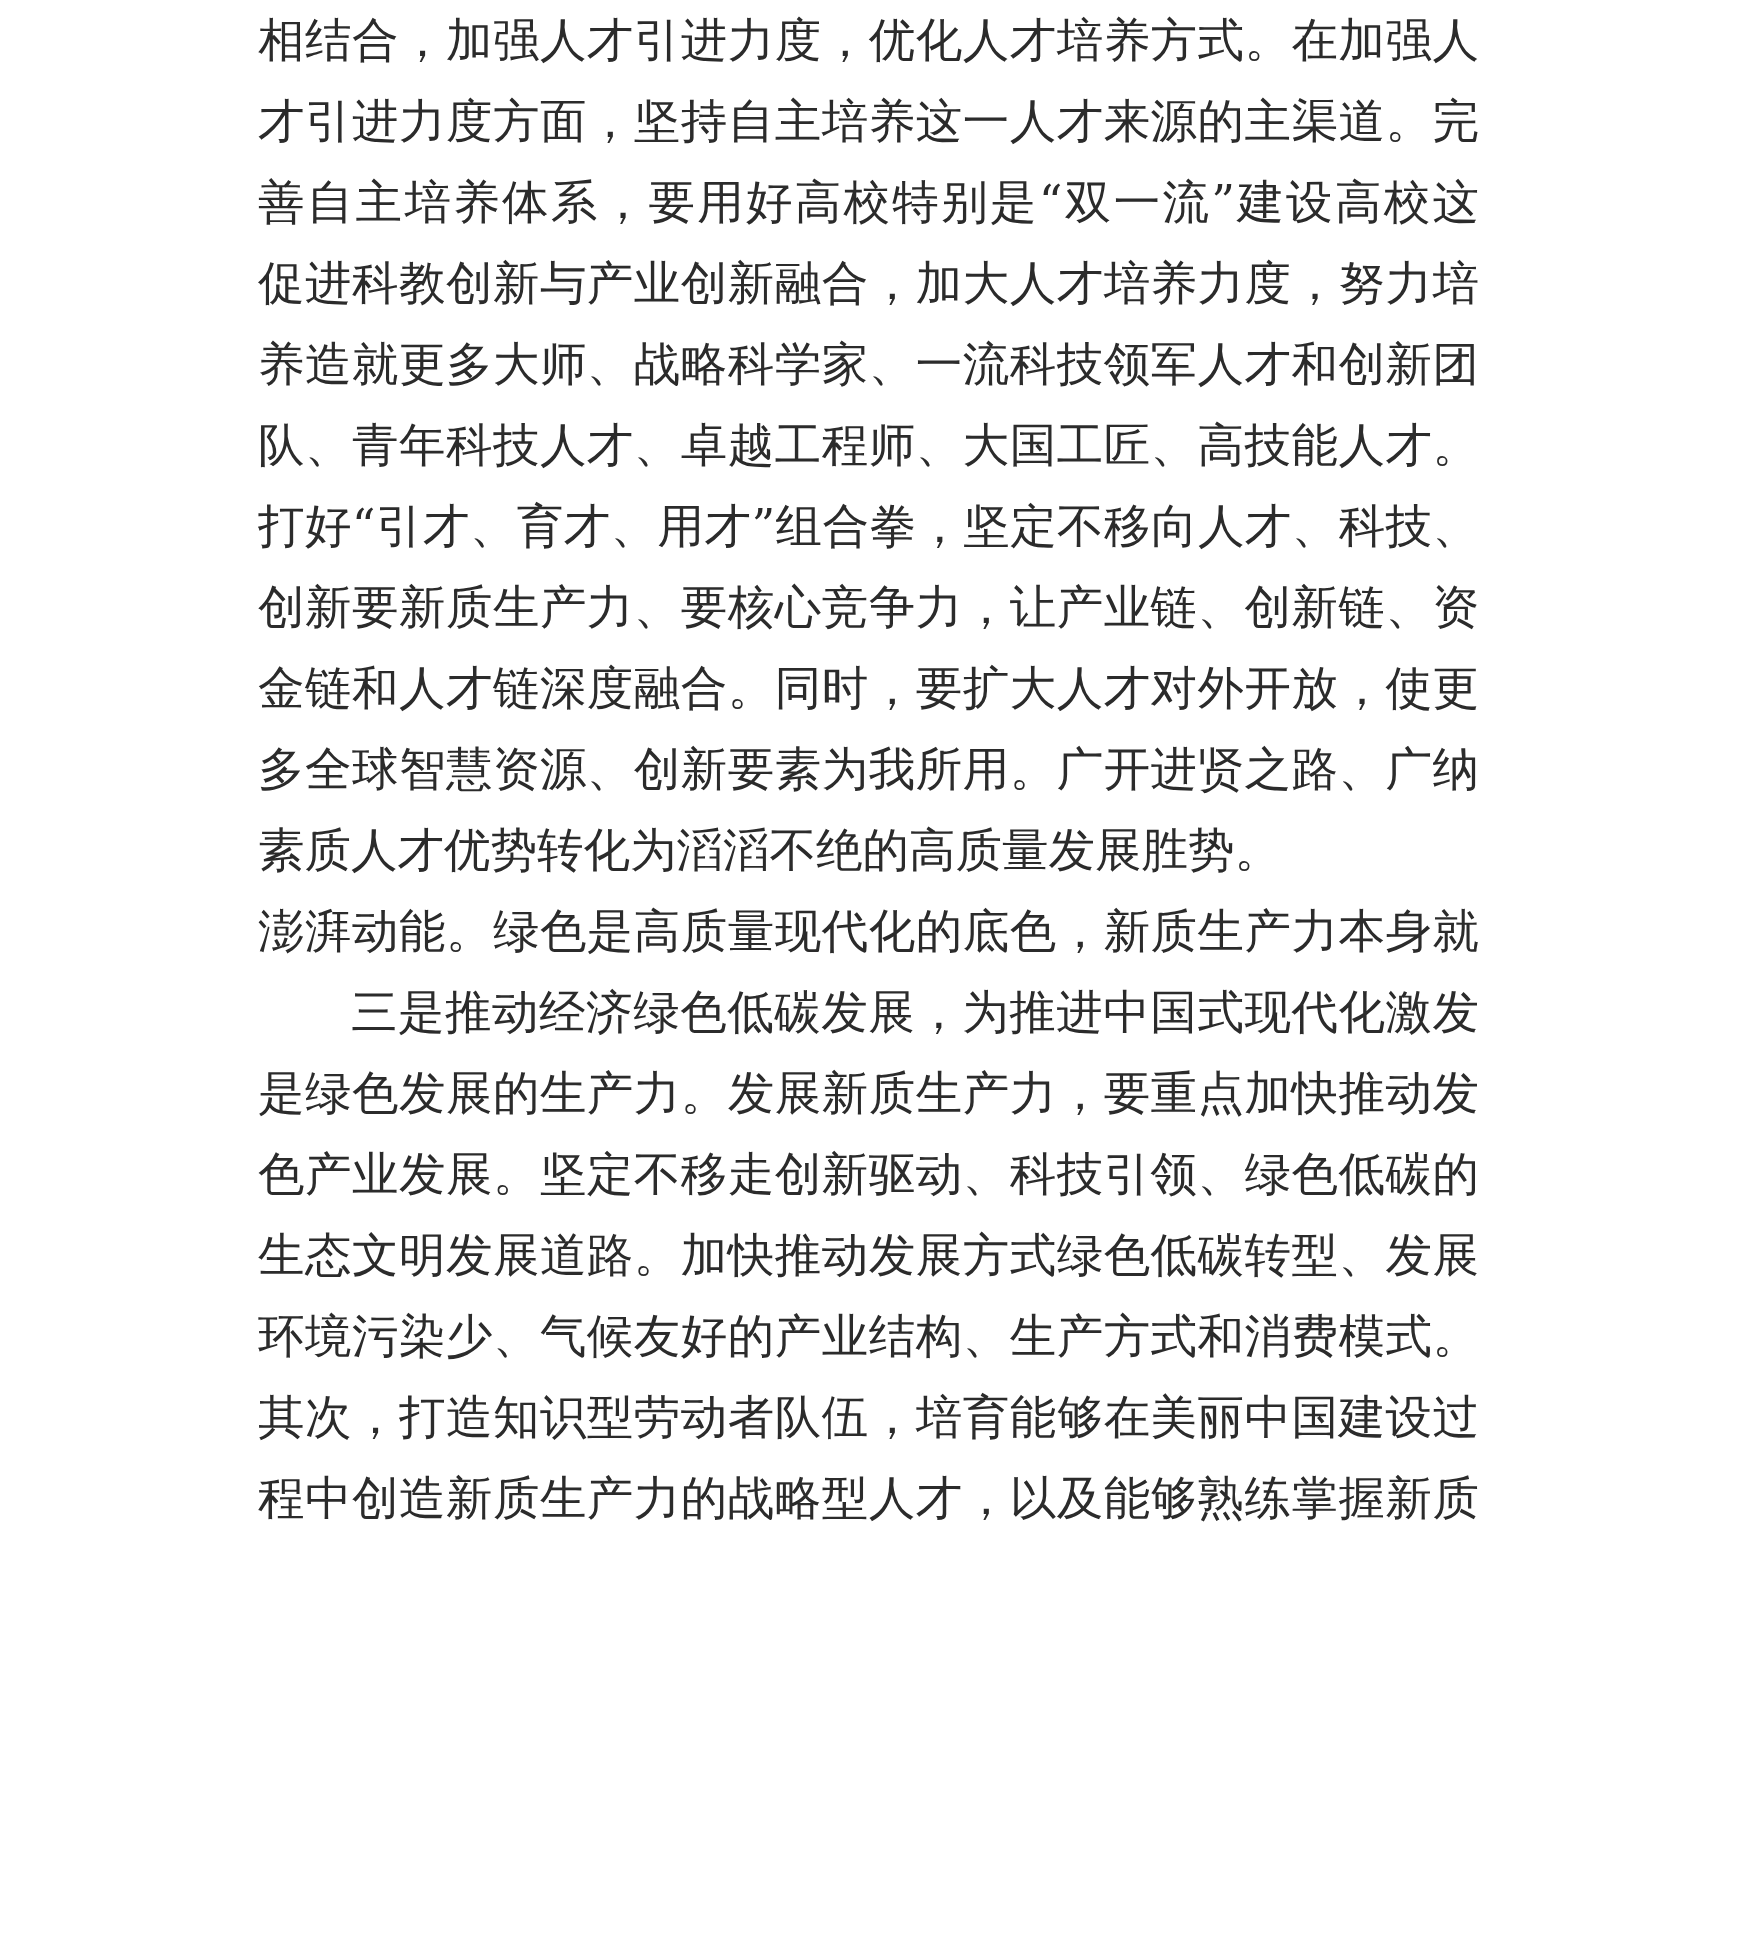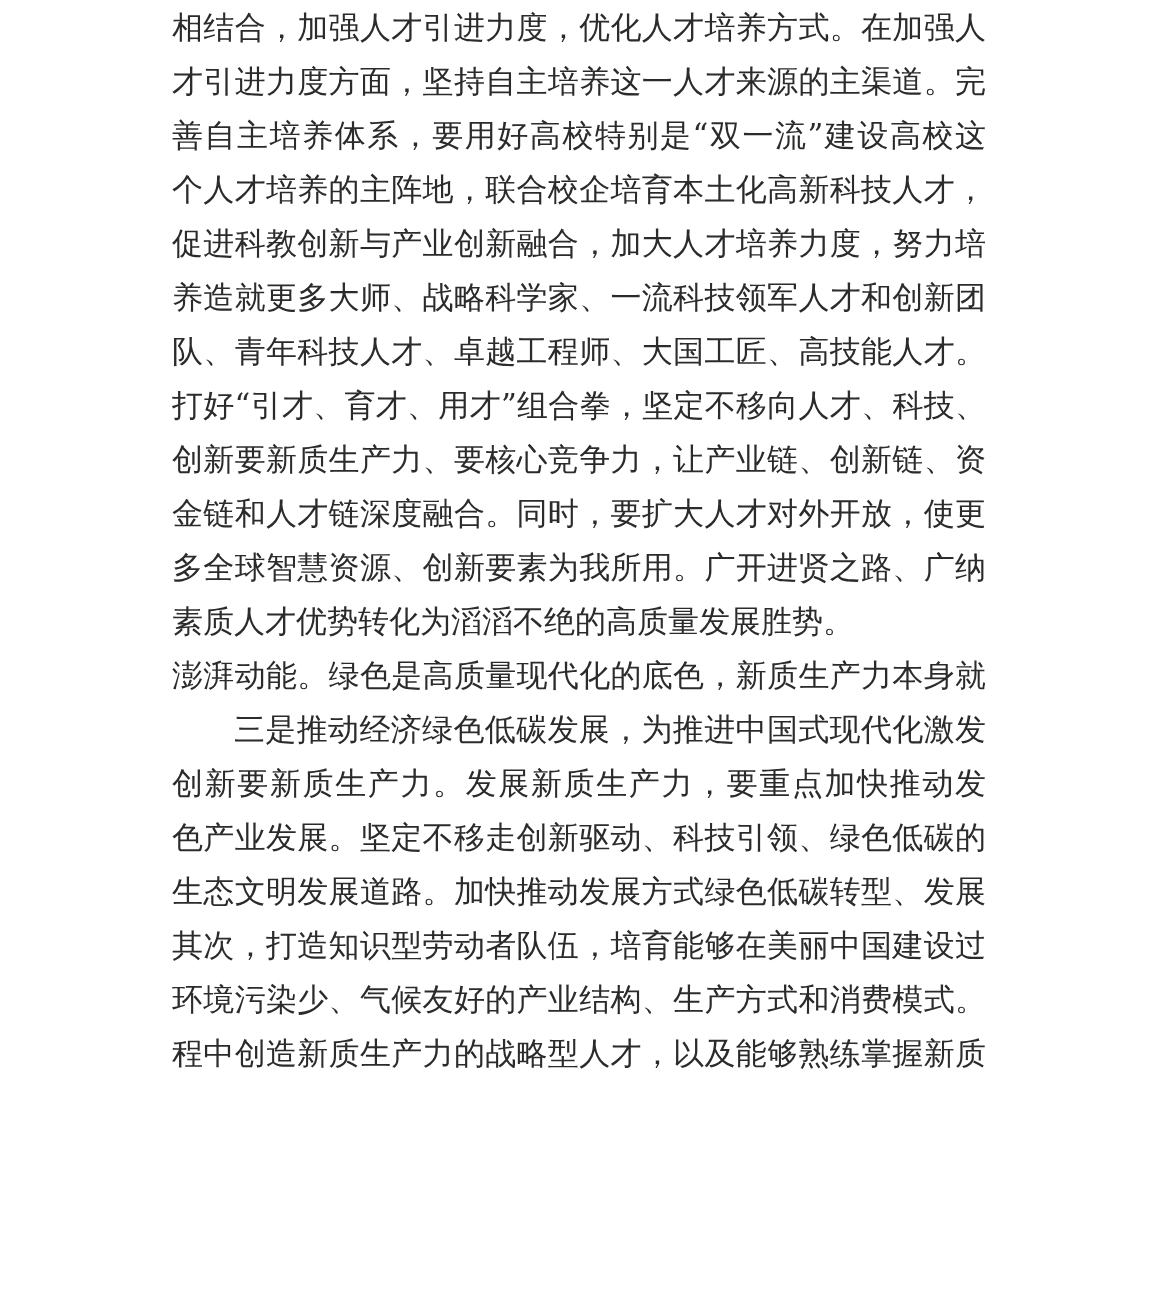--- a/index.html
+++ b/index.html
@@ -45,31 +45,30 @@
   }
 </style>
 </head>
 <body>
 
 <div class="page">
   <div class="text-block">
       <div class="line">相结合，加强人才引进力度，优化人才培养方式。在加强人</div>
       <div class="line">才引进力度方面，坚持自主培养这一人才来源的主渠道。完</div>
       <div class="line">善自主培养体系，要用好高校特别是“双一流”建设高校这</div>
-      <div class="line">个人才培养的主阵地，联合校企培育本土化高新科技人才，</div>
       <div class="line">促进科教创新与产业创新融合，加大人才培养力度，努力培</div>
       <div class="line">养造就更多大师、战略科学家、一流科技领军人才和创新团</div>
       <div class="line">队、青年科技人才、卓越工程师、大国工匠、高技能人才。</div>
       <div class="line">打好“引才、育才、用才”组合拳，坚定不移向人才、科技、</div>
       <div class="line">创新要新质生产力、要核心竞争力，让产业链、创新链、资</div>
       <div class="line">金链和人才链深度融合。同时，要扩大人才对外开放，使更</div>
       <div class="line">多全球智慧资源、创新要素为我所用。广开进贤之路、广纳</div>
       <div class="line para-last">素质人才优势转化为滔滔不绝的高质量发展胜势。</div>
       <div class="line">澎湃动能。绿色是高质量现代化的底色，新质生产力本身就</div>
       <div class="line first-indent">三是推动经济绿色低碳发展，为推进中国式现代化激发</div>
-      <div class="line">创新要新质生产力。发展新质生产力，要重点加快推动发</div>
+      <div class="line">是绿色发展的生产力。发展新质生产力，要重点加快推动发</div>
       <div class="line">色产业发展。坚定不移走创新驱动、科技引领、绿色低碳的</div>
       <div class="line">生态文明发展道路。加快推动发展方式绿色低碳转型、发展</div>
+      <div class="line">环境污染少、气候友好的产业结构、生产方式和消费模式。</div>
       <div class="line">其次，打造知识型劳动者队伍，培育能够在美丽中国建设过</div>
-      <div class="line">环境污染少、气候友好的产业结构、生产方式和消费模式。</div>
       <div class="line">程中创造新质生产力的战略型人才，以及能够熟练掌握新质</div>
     </div>
 </div>
 
 </body></html>

